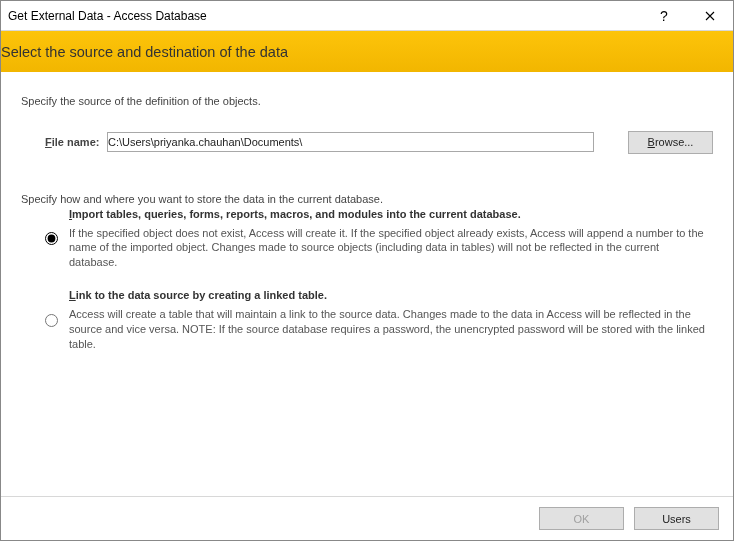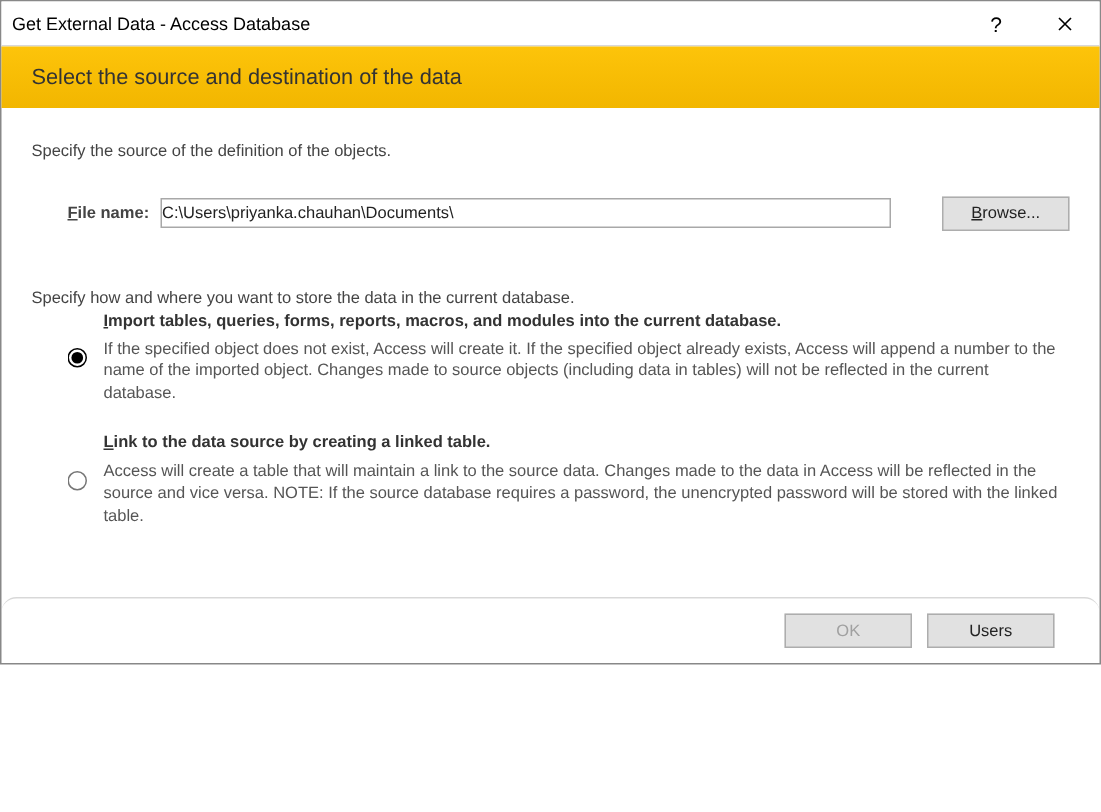--- a/index.html
+++ b/index.html
@@ -1,40 +1,40 @@
 <!DOCTYPE html>
 <html><head>
 <meta charset="utf-8">
 <style>
   * { box-sizing: border-box; margin: 0; padding: 0; }
   html, body { width: 734px; height: 541px; overflow: hidden; font-family: "Segoe UI", Tahoma, sans-serif; font-size: 11px; background: #fff; color: #444; }
-  .window { width: 734px; height: 443px; border: 1px solid #888; display: flex; flex-direction: column; background: #fff; }
+  .window { width: 734px; height: 541px; border: 1px solid #888; display: flex; flex-direction: column; background: #fff; }
   .titlebar { height: 30px; background: #fff; display: flex; align-items: center; padding-left: 7px; border-bottom: 1px solid #d8d8d8; }
   .titlebar .title { flex: 1; font-size: 12px; color: #000; }
   .titlebar .tb-btn { width: 46px; height: 30px; display: flex; align-items: center; justify-content: center; color: #000; }
-  .banner { height: 41px; background: linear-gradient(to bottom, #fdc40a, #f2b600); display: flex; align-items: center; padding-left: 20px; }
+  .banner { height: 41px; background: linear-gradient(to bottom, #fdc40a, #f2b600); display: flex; align-items: center; }
   .banner .heading { color: #333; font-size: 14.5px; }
   .content { flex: 1; padding: 22px 20px 0 20px; color: #444; line-height: 1.35; }
   .section-label { margin-bottom: 22px; }
   .file-row { display: flex; align-items: center; margin-bottom: 38px; margin-left: 24px; }
   .file-row .lbl { width: 62px; font-weight: bold; }
   .file-row .lbl u { text-decoration: underline; }
   .file-row input[type=text] { flex: 1; height: 20px; border: 1px solid #a8a8a8; padding: 1px 0; font-family: inherit; font-size: 11px; color: #222; }
   .file-row .spacer { width: 34px; }
   .btn { height: 23px; min-width: 85px; background: #e1e1e1; border: 1px solid #adadad; font-family: inherit; font-size: 11px; color: #222; padding: 0 10px; display: inline-flex; align-items: center; justify-content: center; }
   .btn.disabled { color: #a0a0a0; }
   .btn u { text-decoration: underline; }
   .store-label { }
   .option { display: flex; align-items: center; margin-left: 24px; margin-bottom: 18px; }
   .option .radio-col { width: 24px; padding-top: 0; display: flex; justify-content: flex-start; }
   .option input[type=radio] { accent-color: #000; width: 13px; height: 13px; margin-top: 1px; }
   .option .opt-body { flex: 1; padding-right: 8px; }
   .option .opt-body .opt-title { font-weight: 600; color: #333; margin-bottom: 4px; }
   .option .opt-body .opt-desc { color: #555; }
-  .footer { height: 44px; border-top: 1px solid #d8d8d8; display: flex; align-items: center; justify-content: flex-end; padding-right: 30px; gap: 10px; border-radius: 10px; }
+  .footer { height: 44px; border-top: 1px solid #d8d8d8; display: flex; align-items: center; justify-content: flex-end; padding-right: 14px; gap: 10px; }
 </style>
 </head>
 <body>
 
 <div class="window">
 
   <div class="titlebar">
     <div class="title">Get External Data - Access Database</div>
     <div class="tb-btn" style="font-size:14px;">?</div>
     <div class="tb-btn">

